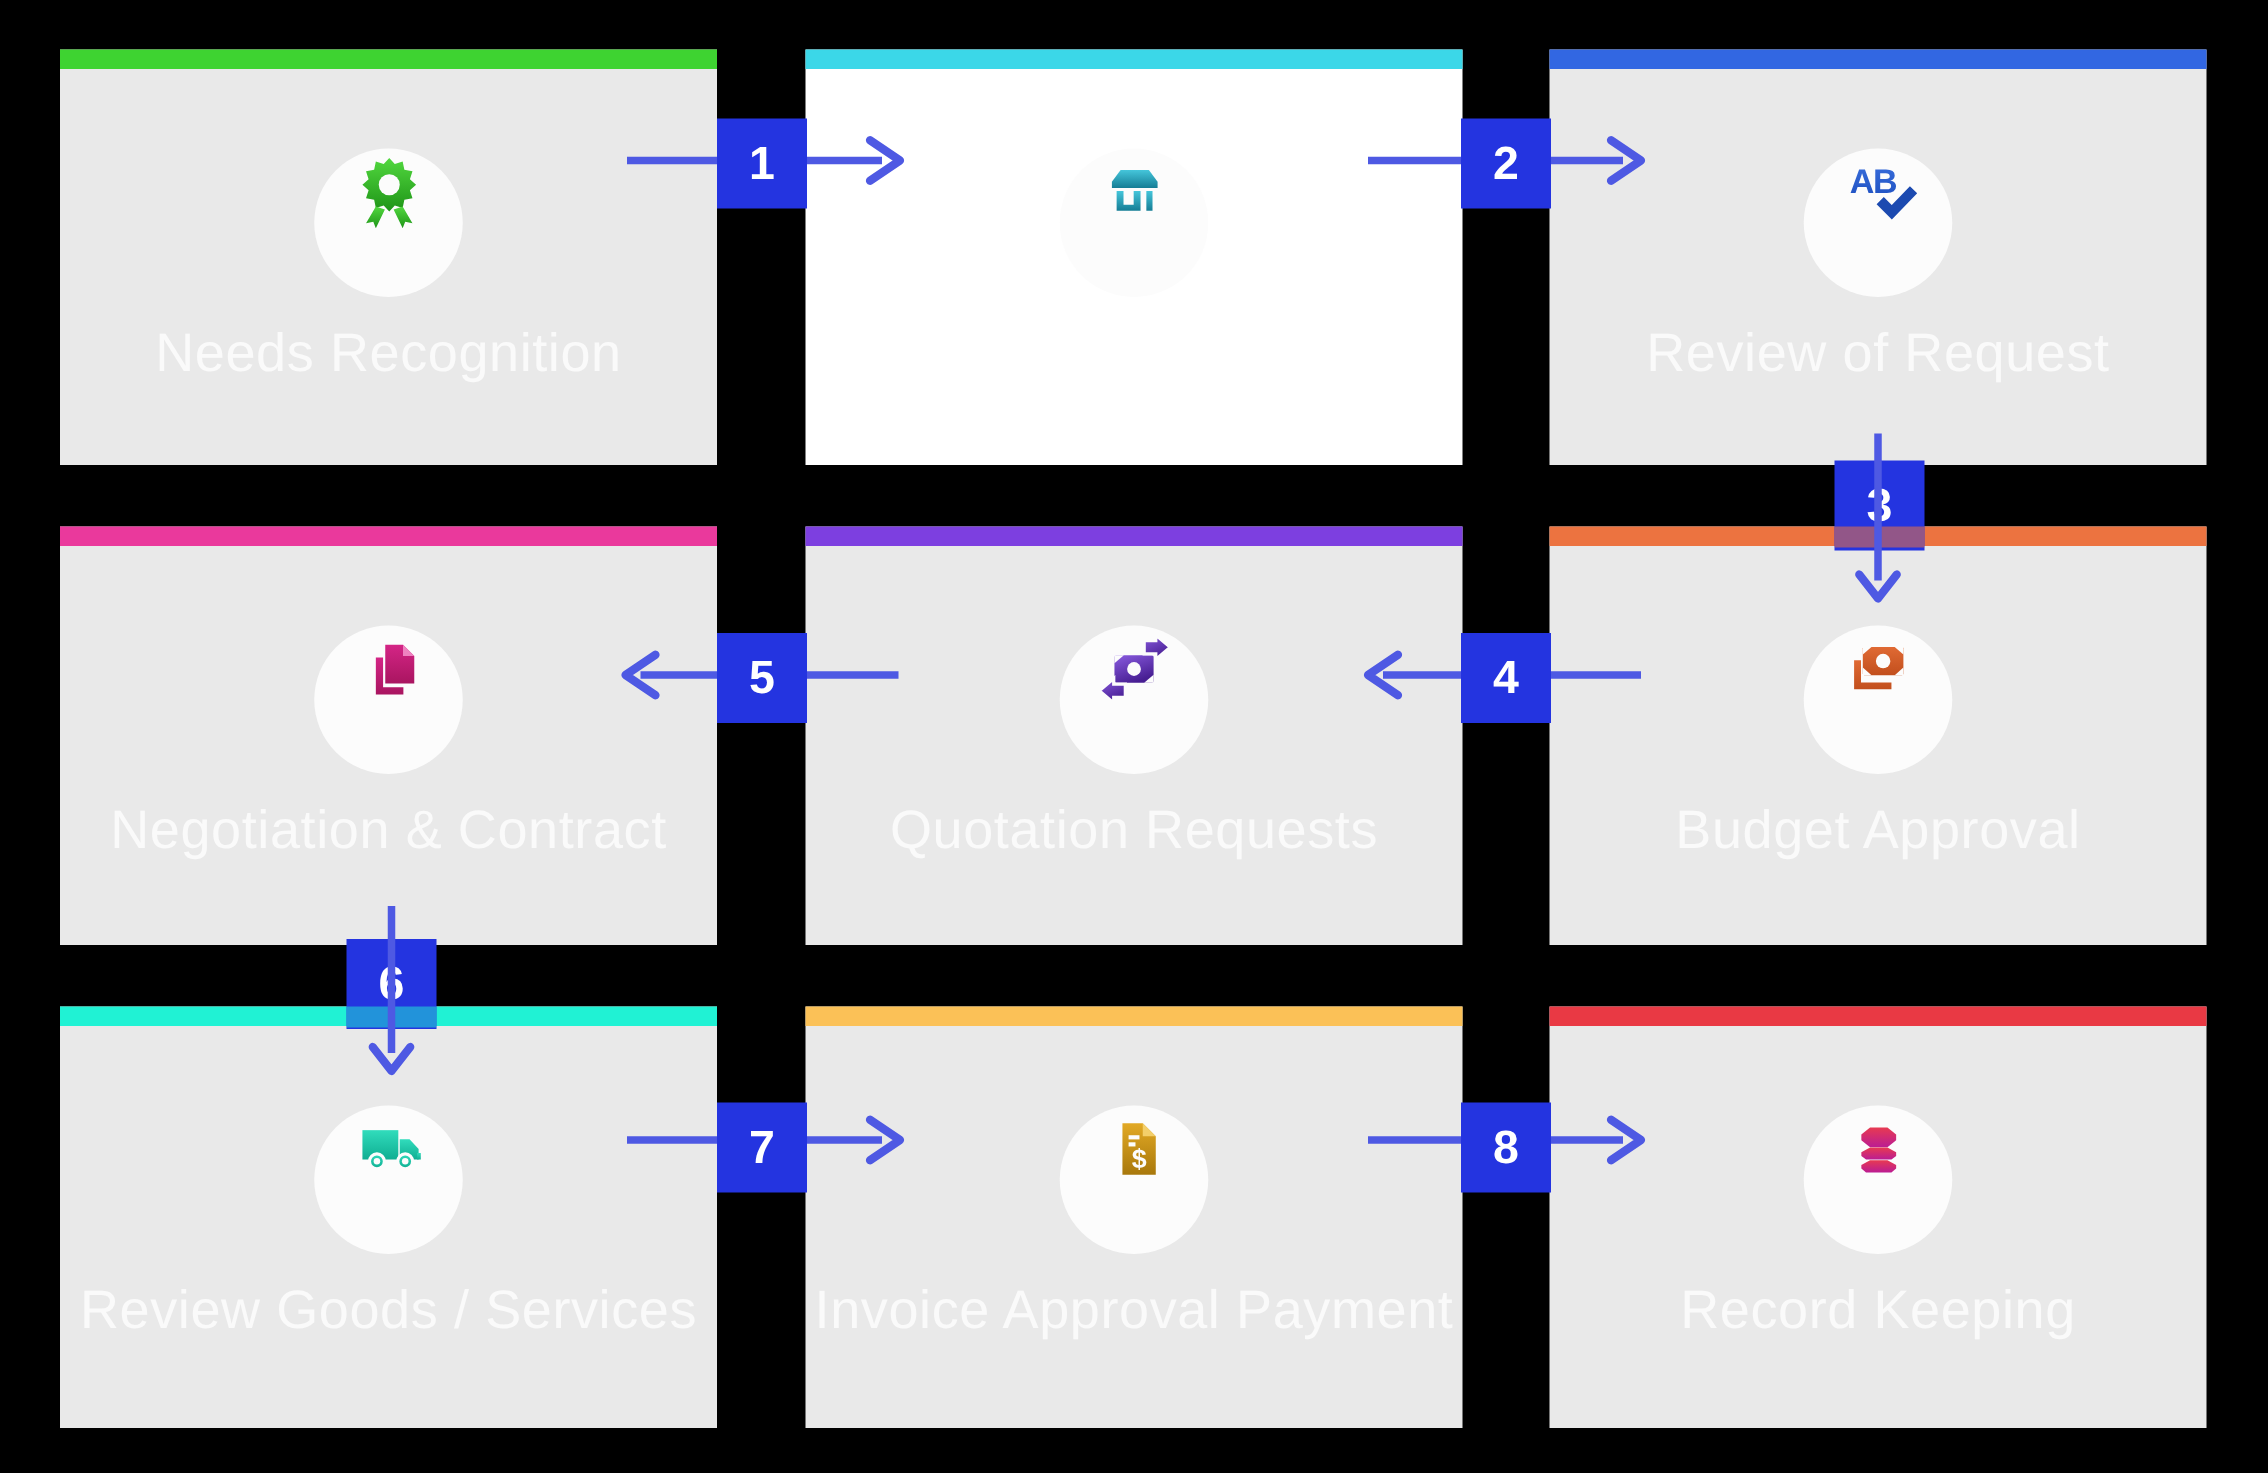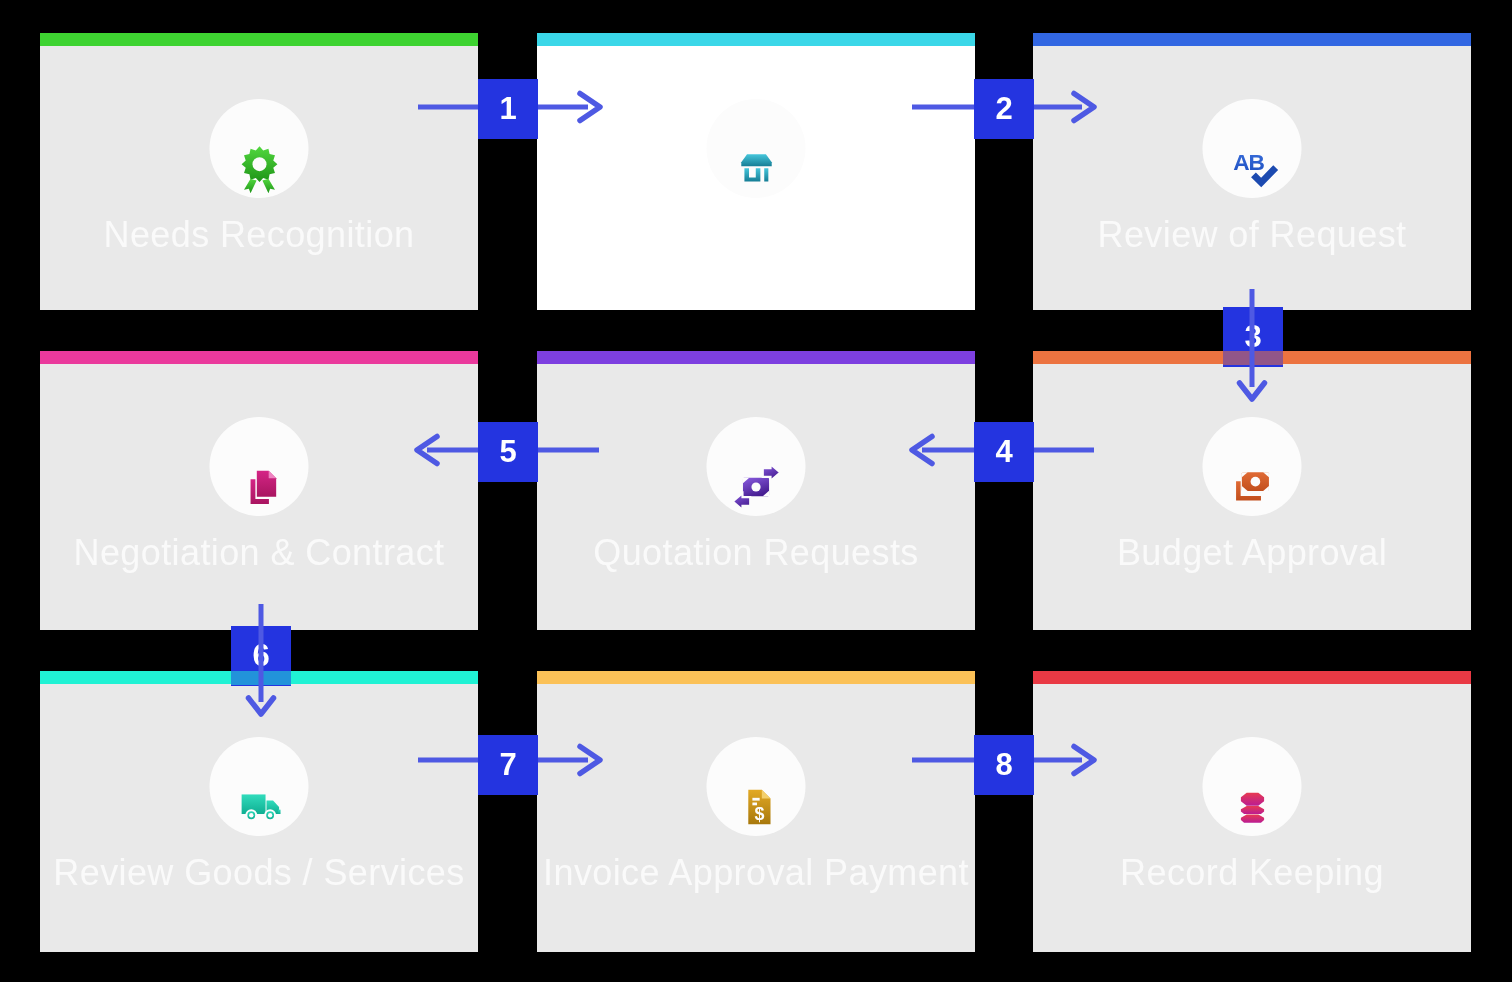--- a/index.html
+++ b/index.html
@@ -23,21 +23,21 @@
     height:13px;
     z-index:2;
   }
   .card .circle{
     position:absolute;
     left:50%;top:66px;
     transform:translateX(-50%);
     width:99px;height:99px;
     border-radius:50%;
     background:var(--color-icon_circle,#fcfcfc);
-    display:flex;align-items:flex-end;justify-content:center;
+    display:flex;align-items:flex-start;justify-content:center;
   }
   .card .label{
     position:absolute;
     top:184px;left:0;right:0;
     text-align:center;
     font-size:36px;
     line-height:36px;
     font-weight:500;
     letter-spacing:0.4px;
     color:var(--color-label,#fafafa);

